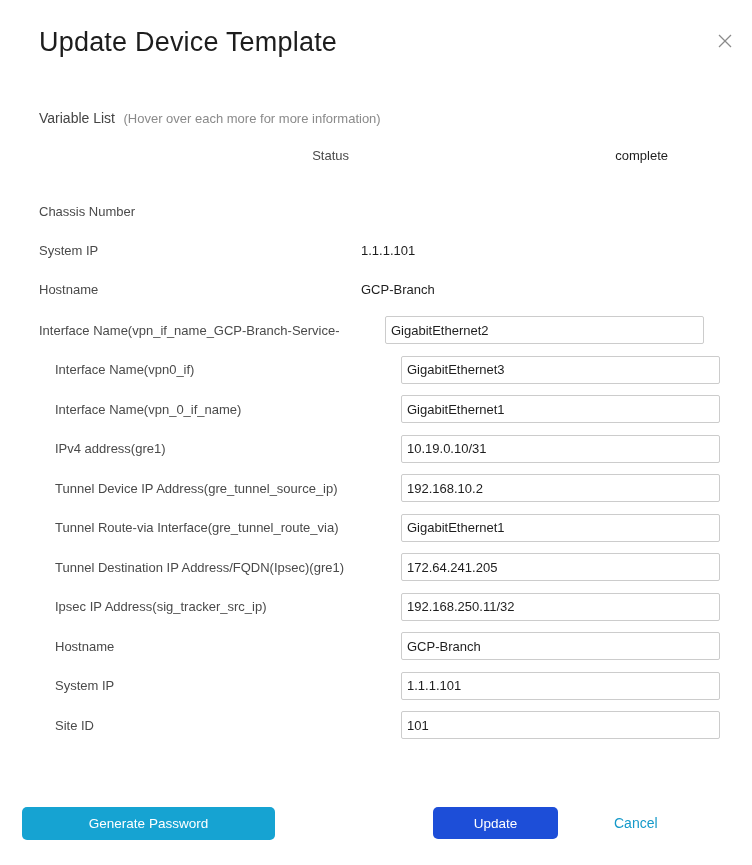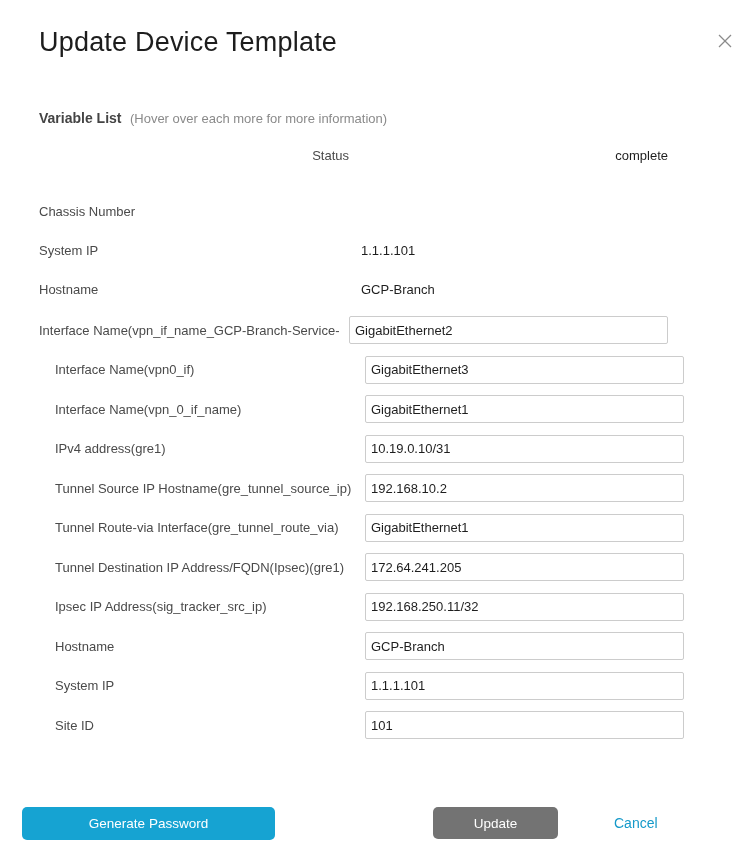--- a/index.html
+++ b/index.html
@@ -22,26 +22,26 @@
 
   .title {
     margin: 26px 0 0 39px;
     font-size: 27px; font-weight: 400; color: #1d1d1d;
     line-height: 32px; letter-spacing: 0.2px;
   }
 
   .content { padding: 0 84px 0 39px; }
 
   .section-header { margin-top: 51px; height: 17px; line-height: 17px; }
-  .sec-title { font-size: 14px; font-weight: bold; color: #444; }
+  .sec-title { font-size: 14px; font-weight: normal; color: #444; }
   .sec-hint { font-size: 13px; color: #8a8a8a; margin-left: 4px; }
 
   .ro-row, .row { display: flex; align-items: center; }
   .ro-row { height: 18px; }
-  .row { height: 28px; }
+  .row { height: 28px; gap: 36px; }
 
   .ro-status  { margin-top: 20px; text-align: right; }
   .ro-chassis { margin-top: 38px; }
   .ro-sysip   { margin-top: 21px; }
   .ro-host    { margin-top: 21px; }
 
   .row.first { margin-top: 18px; }
   .row + .row { margin-top: 11.5px; margin-left: 16px; }
 
   .lbl {
@@ -128,21 +128,21 @@
     </div>
     <div class="row">
       <label class="lbl">Interface Name(vpn_0_if_name)</label>
       <input class="txt" type="text" value="GigabitEthernet1" style="">
     </div>
     <div class="row">
       <label class="lbl">IPv4 address(gre1)</label>
       <input class="txt" type="text" value="10.19.0.10/31" style="">
     </div>
     <div class="row">
-      <label class="lbl">Tunnel Source IP Hostname(gre_tunnel_source_ip)</label>
+      <label class="lbl">Tunnel Device IP Address(gre_tunnel_source_ip)</label>
       <input class="txt" type="text" value="192.168.10.2" style="">
     </div>
     <div class="row">
       <label class="lbl">Tunnel Route-via Interface(gre_tunnel_route_via)</label>
       <input class="txt" type="text" value="GigabitEthernet1" style="">
     </div>
     <div class="row">
       <label class="lbl">Tunnel Destination IP Address/FQDN(Ipsec)(gre1)</label>
       <input class="txt" type="text" value="172.64.241.205" style="">
     </div>
@@ -160,17 +160,17 @@
     </div>
     <div class="row">
       <label class="lbl">Site ID</label>
       <input class="txt" type="text" value="101" style="">
     </div>
 
   </div>
 
   <div class="footer">
     <button class="btn btn-generate" style="background: rgb(22, 163, 210);">Generate Password</button>
-    <button class="btn btn-update" style="background: #737373;">Update</button>
+    <button class="btn btn-update" style="background: #1d4ed8;">Update</button>
     <a class="cancel-link" style="color: rgb(21, 153, 201);">Cancel</a>
   </div>
 
 </div>
 
 </body></html>

